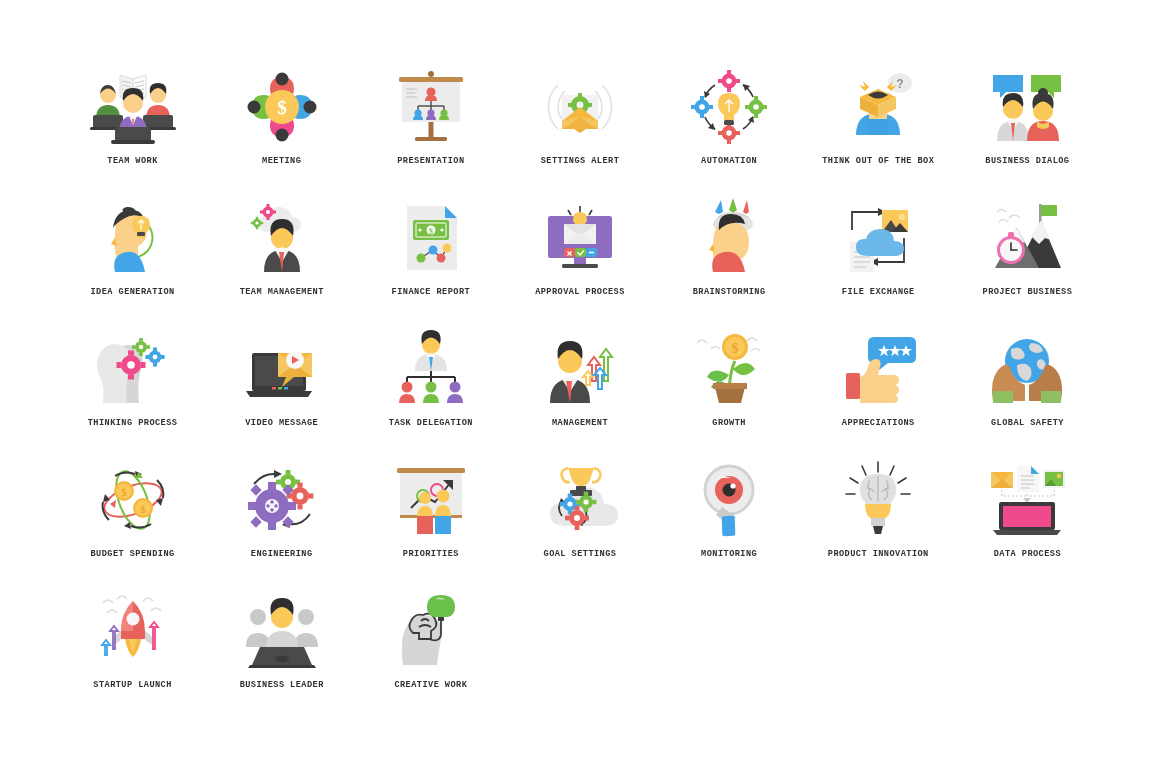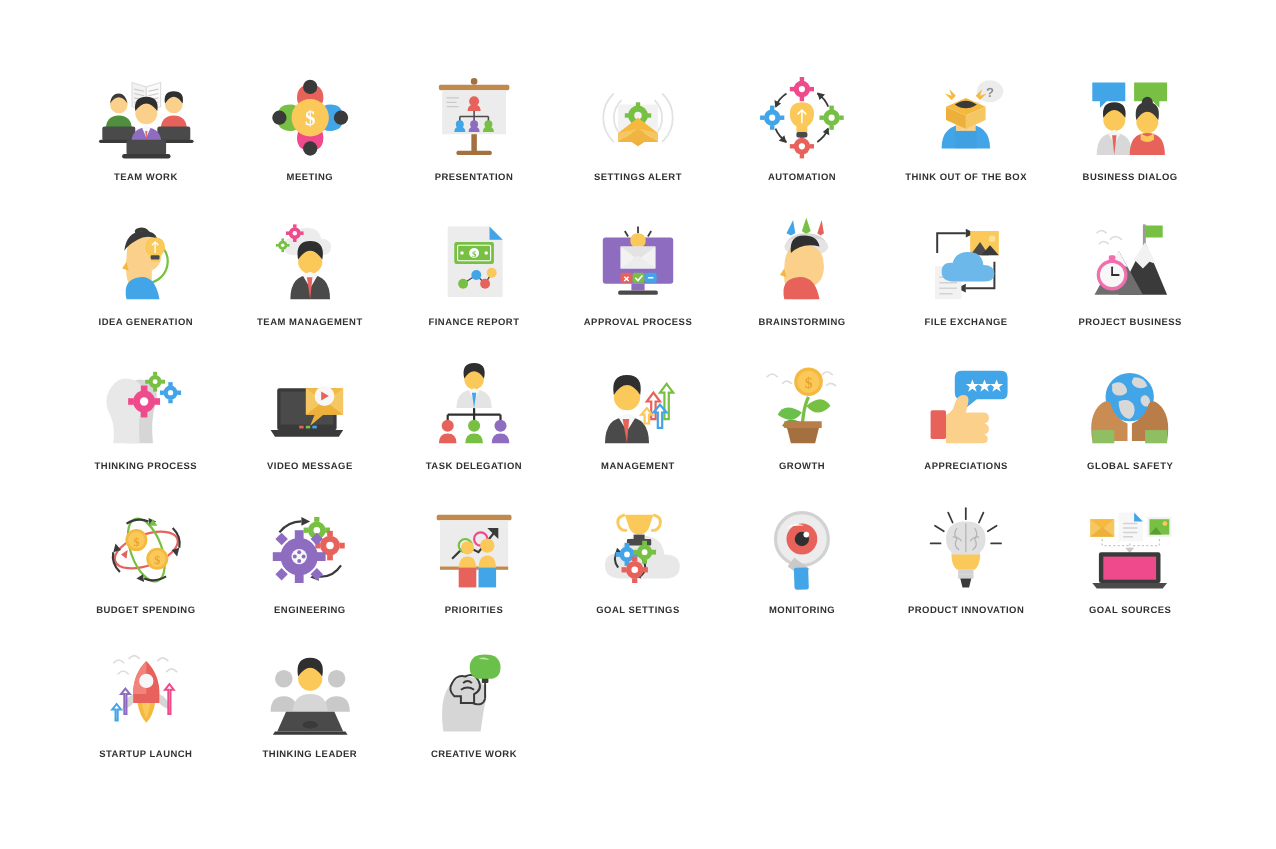--- a/index.html
+++ b/index.html
@@ -45,21 +45,21 @@
   }
   .art svg { display: block; }
   .cap {
     margin-top: 7px;
     font-size: 8.6px;
     letter-spacing: 0.45px;
     font-weight: 700;
     color: #2f3133;
     line-height: 1.1;
     white-space: nowrap;
-    font-family: Liberation Sans, sans-serif;
+    font-family: Liberation Mono, monospace;
   }
 </style>
 </head>
 <body>
 
 <div id="sheet">
   <div id="grid">
 
     <div class="cell">
       <div class="art">
@@ -897,21 +897,21 @@
             <path d="M67 30 v6 h-25"></path>
           </g>
           <g fill="#c9c9c9">
             <path d="M36 38 l4 5 l4 -5Z"></path>
           </g>
           <rect x="12" y="42" width="56" height="28" rx="2" fill="#3a3a3a"></rect>
           <rect x="16" y="46" width="48" height="21" fill="#ef4a8b"></rect>
           <path d="M6 70 h68 l-4 5 h-60Z" fill="#4a4a4a"></path>
         </svg>
       </div>
-      <div class="cap">GOAL SOURCES</div>
+      <div class="cap">DATA PROCESS</div>
     </div>
 
     <div class="cell">
       <div class="art">
         <svg width="80" height="80" viewBox="0 0 80 80">
           <g fill="none" stroke="#dcdcdc" stroke-width="1.5">
             <path d="M10 12 q5 -6 10 0"></path>
               <path d="M24 8 q5 -6 10 0"></path>
             <path d="M50 10 q5 -6 10 0"></path>
               <path d="M14 22 q5 -6 10 0"></path>
@@ -951,21 +951,21 @@
             <path d="M52 56 q0 -14 12 -14 q12 0 12 14Z"></path>
           </g>
           <circle cx="40" cy="26" r="11" fill="#fbc85a"></circle>
           <path d="M29 24 q11 -16 22 0 q3 -17 -11 -17 q-14 0 -11 17Z" fill="#2f2f2f"></path>
           <path d="M24 58 q0 -18 16 -18 q16 0 16 18Z" fill="#d6d6d6"></path>
           <path d="M18 56 h44 l8 18 h-60Z" fill="#4a4a4a"></path>
           <ellipse cx="40" cy="68" rx="7" ry="3.5" fill="#3a3a3a"></ellipse>
           <path d="M8 74 h64 l2 3 h-68Z" fill="#3a3a3a"></path>
         </svg>
       </div>
-      <div class="cap">THINKING LEADER</div>
+      <div class="cap">BUSINESS LEADER</div>
     </div>
 
     <div class="cell">
       <div class="art">
         <svg width="80" height="80" viewBox="0 0 80 80">
           <path d="M12 74 q-4 -30 6 -42 q10 -12 24 -6 q12 6 8 22 q-2 10 -4 26Z" fill="#d6d6d6"></path>
           <g fill="none" stroke="#3a3a3a" stroke-width="1.8">
             <path d="M22 42 q-6 -6 -2 -12 q4 -8 12 -6 q8 -4 12 4 q4 8 -4 12 l0 8 l-12 0 l0 -6Z"></path>
             <path d="M30 30 q4 -4 8 0"></path>
             <path d="M28 36 q6 -4 12 0"></path>

